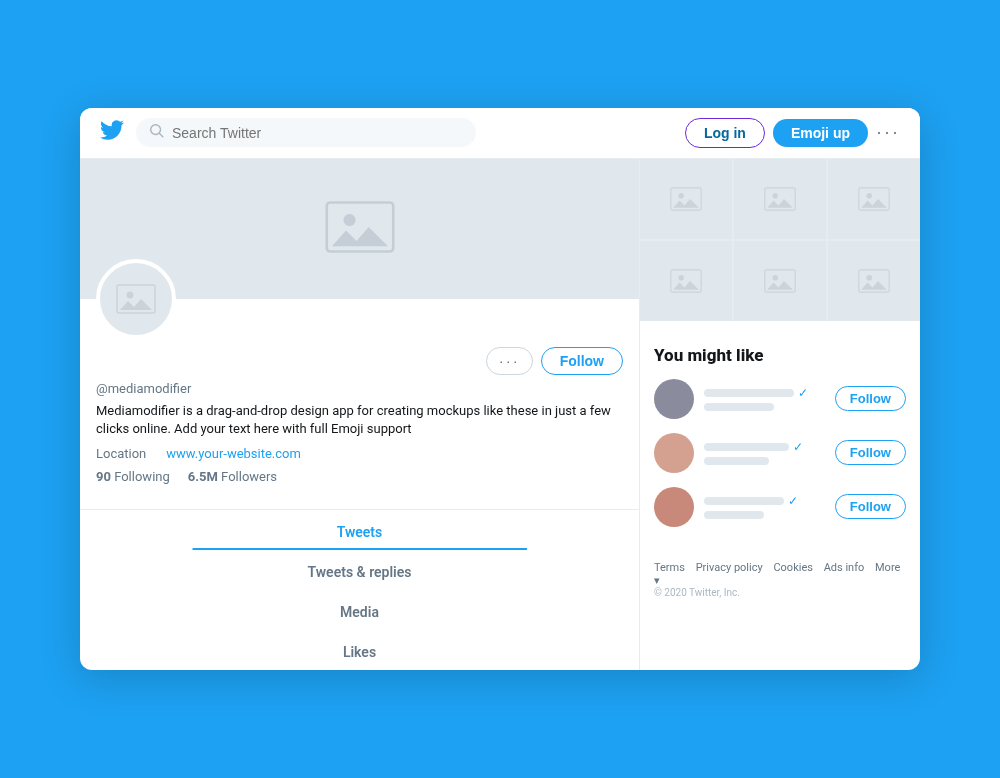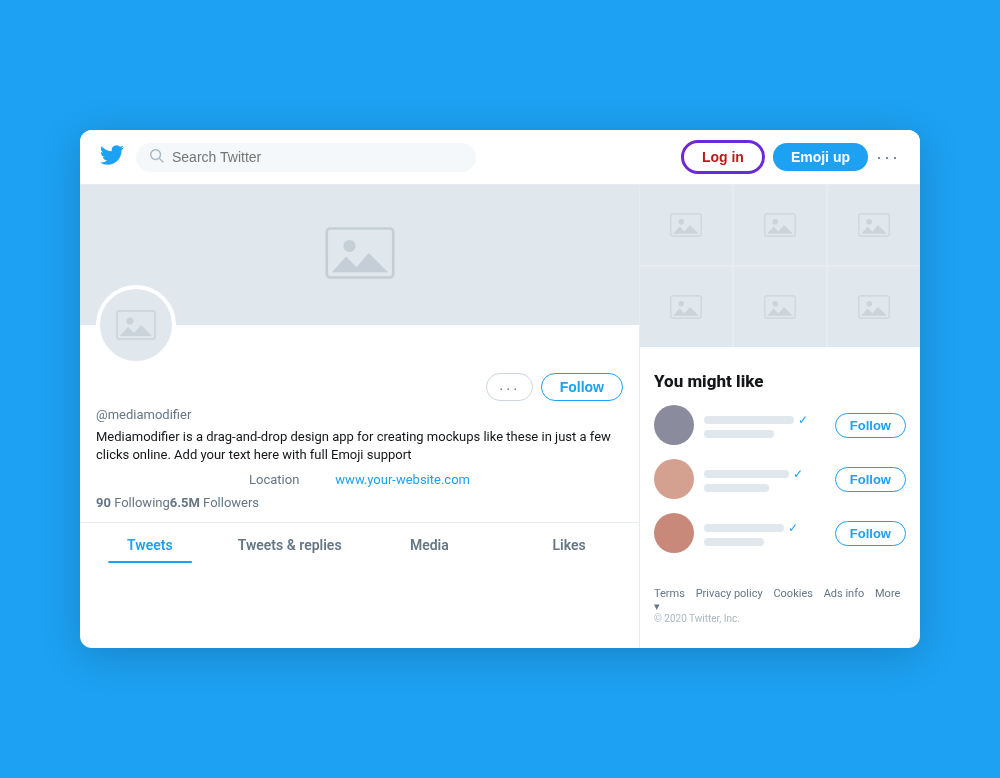--- a/index.html
+++ b/index.html
@@ -55,22 +55,22 @@
       color: #657786;
       width: 100%;
     }
     .nav-right {
       display: flex;
       align-items: center;
       gap: 8px;
       margin-left: auto;
     }
     .btn-login {
-      border: 3px solid #6d28d9;
-      color: #b91c1c;
+      border: 1px solid #6d28d9;
+      color: #0369a1;
       background: #fff;
       border-radius: 20px;
       padding: 6px 18px;
       font-size: 14px;
       font-weight: 700;
       cursor: pointer;
     }
     .btn-signup {
       background: #1da1f2;
       color: #fff;
@@ -188,47 +188,48 @@
       margin-bottom: 6px;
     }
     .profile-bio {
       font-size: 13px;
       color: #14171a;
       margin-bottom: 8px;
       line-height: 1.4;
     }
     .profile-meta {
       display: flex;
-      gap: 36px;
+      gap: 20px;
       font-size: 13px;
       color: #657786;
       margin-bottom: 8px;
-      justify-content: center;
     }
     .profile-meta a {
       color: #1da1f2;
       text-decoration: none;
     }
     .profile-stats {
       display: flex;
+      gap: 18px;
       font-size: 13px;
       color: #14171a;
-      margin-bottom: 12px;
+      margin-bottom: 25px;
     }
     .profile-stats span b {
       font-weight: 700;
     }
     .profile-stats span {
       color: #657786;
     }
 
     
     .profile-tabs {
       display: flex;
       border-top: 1px solid #e6ecf0;
+      flex-direction: column;
     }
     .tab-item {
       flex: 1;
       text-align: center;
       padding: 14px 0 10px;
       font-size: 14px;
       font-weight: 600;
       color: #657786;
       cursor: pointer;
       position: relative;

